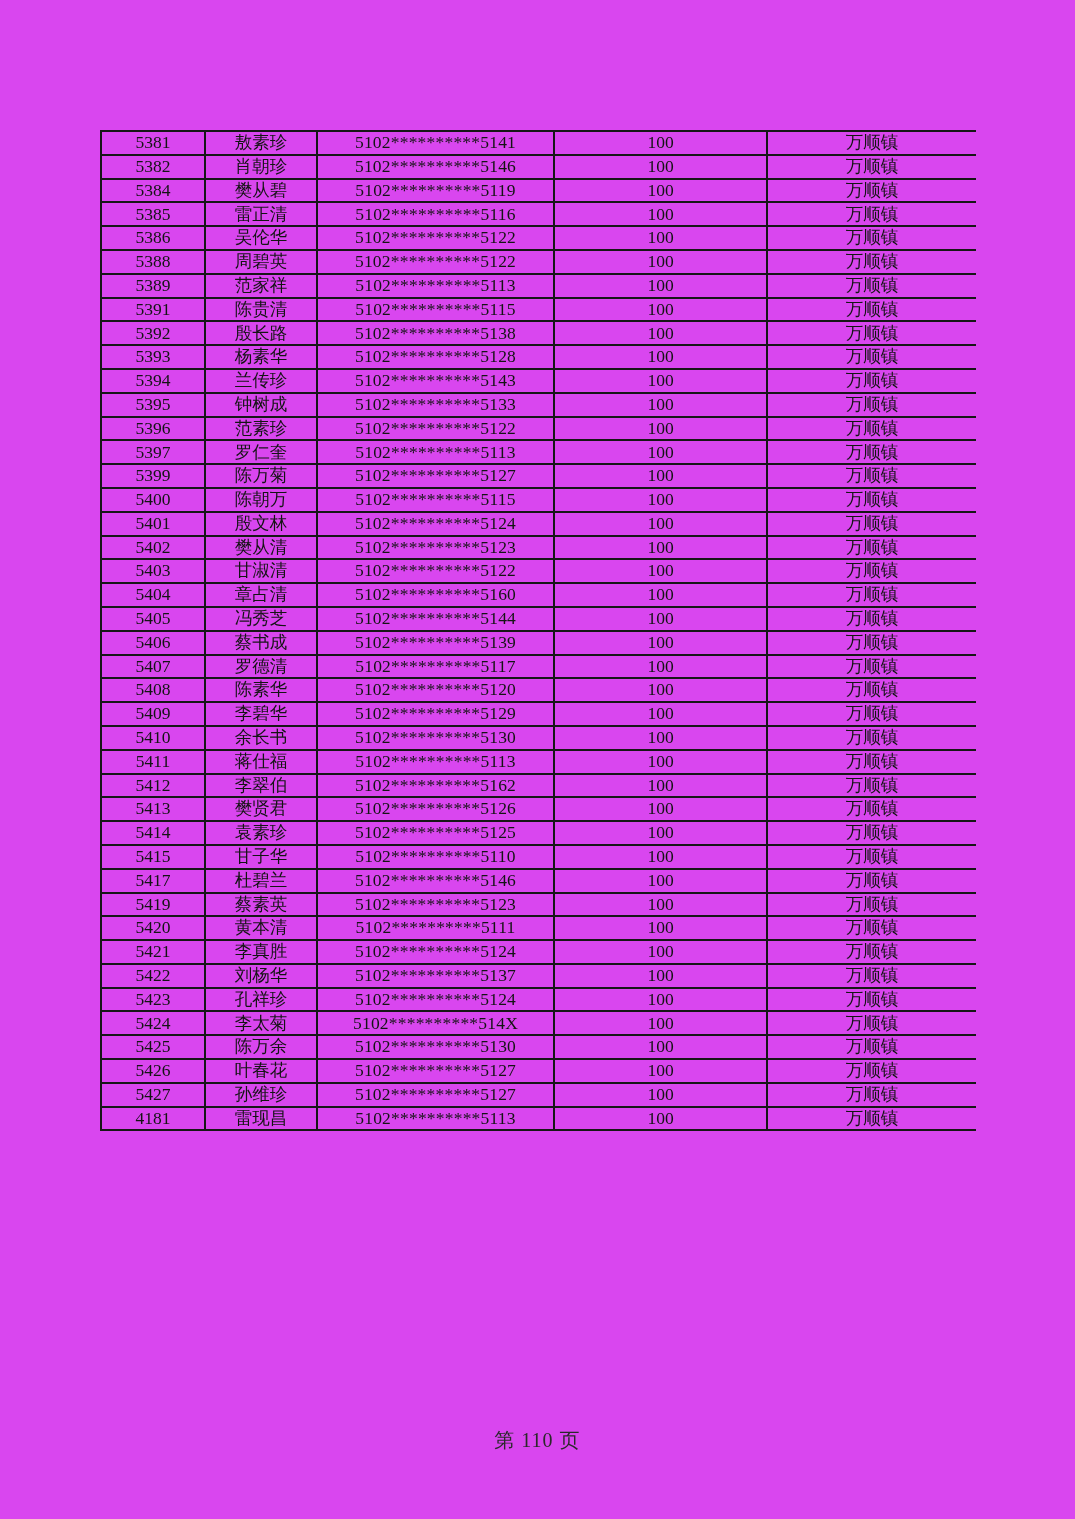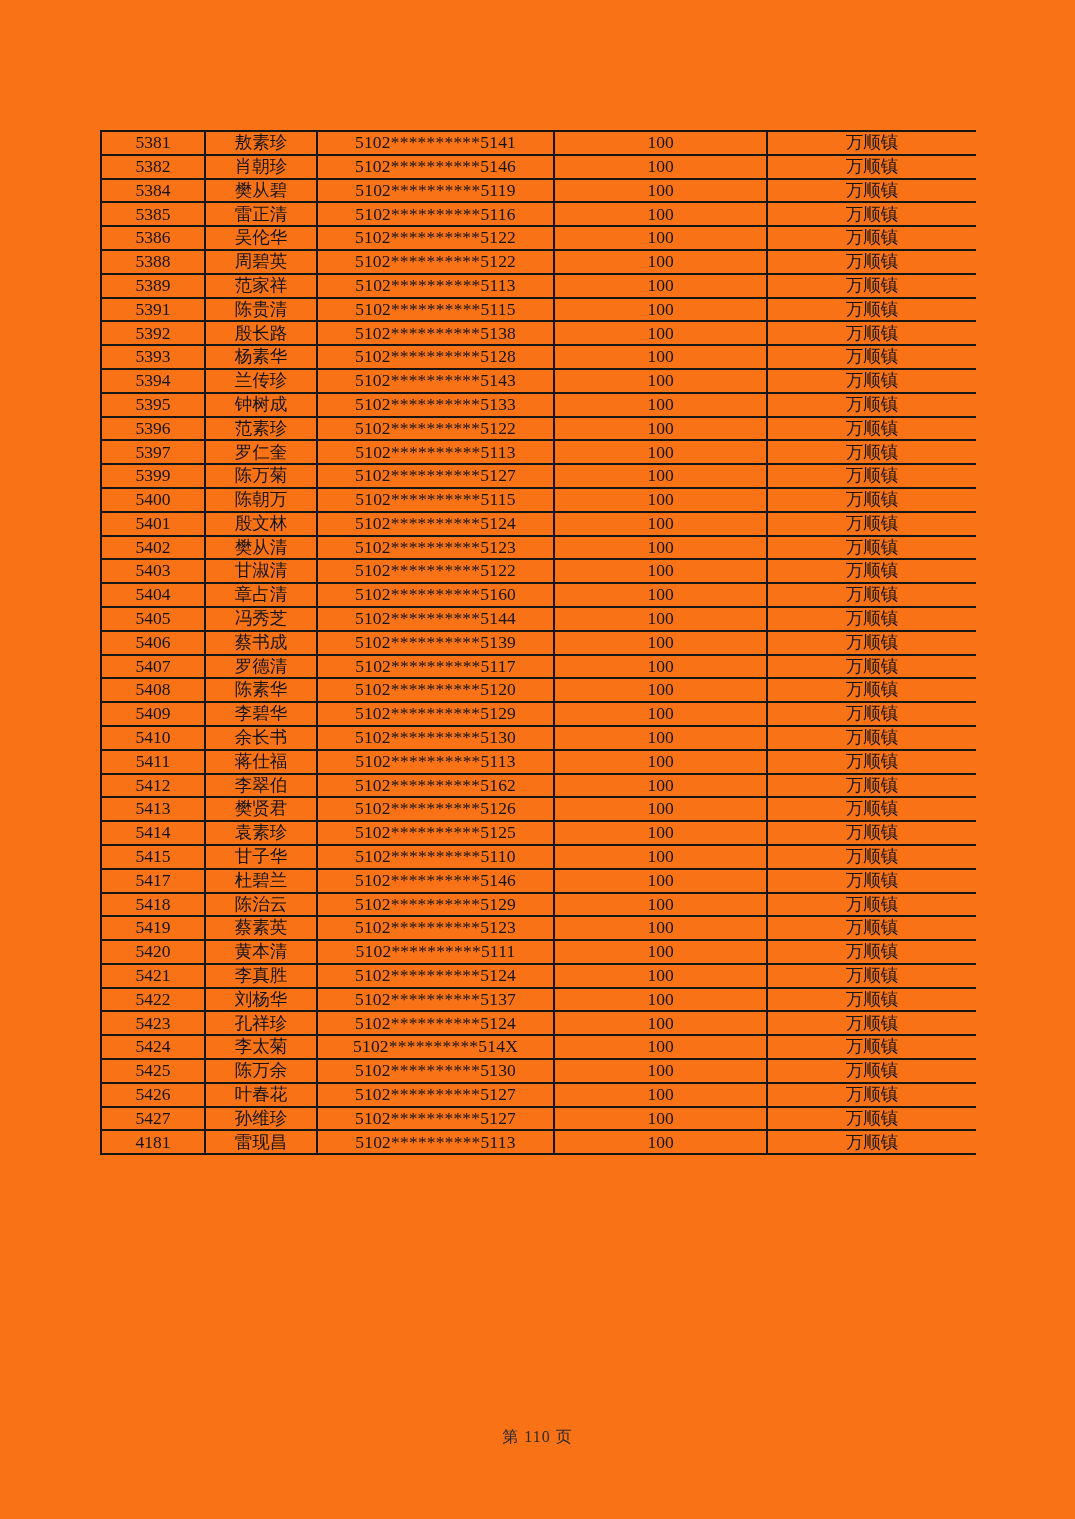--- a/index.html
+++ b/index.html
@@ -9,21 +9,21 @@
     height: 1519px;
     position: relative;
     font-family: "Liberation Serif", "DejaVu Serif", serif;
     color: #141414;
   }
   .page {
     position: absolute;
     left: 0; top: 0;
     width: 1075px;
     height: 1519px;
-    background: #f97316;
+    background: #d946ef;
     overflow: hidden;
   }
   table.doc-table {
     position: absolute;
     left: 100px;
     top: 130px;
     width: 875px;
     border-collapse: collapse;
     table-layout: fixed;
   }
@@ -44,21 +44,21 @@
     padding: 0;
   }
   table.doc-table td:last-child { border-right: none; }
   table.doc-table td.id-cell { letter-spacing: 0.2px; }
   .footer {
     position: absolute;
     left: 0;
     right: 0;
     top: 1427px;
     text-align: center;
-    font-size: 16px;
+    font-size: 20px;
     color: #2a2a2a;
     letter-spacing: 1px;
   }
 </style>
 </head>
 <body>
 
 <div class="page">
 
   <table class="doc-table">
@@ -288,27 +288,20 @@
           <td class="town-cell">万顺镇</td>
         </tr>
         <tr>
           <td class="serial-cell">5417</td>
           <td class="name-cell">杜碧兰</td>
           <td class="id-cell">5102**********5146</td>
           <td class="amount-cell">100</td>
           <td class="town-cell">万顺镇</td>
         </tr>
         <tr>
-          <td class="serial-cell">5418</td>
-          <td class="name-cell">陈治云</td>
-          <td class="id-cell">5102**********5129</td>
-          <td class="amount-cell">100</td>
-          <td class="town-cell">万顺镇</td>
-        </tr>
-        <tr>
           <td class="serial-cell">5419</td>
           <td class="name-cell">蔡素英</td>
           <td class="id-cell">5102**********5123</td>
           <td class="amount-cell">100</td>
           <td class="town-cell">万顺镇</td>
         </tr>
         <tr>
           <td class="serial-cell">5420</td>
           <td class="name-cell">黄本清</td>
           <td class="id-cell">5102**********5111</td>

